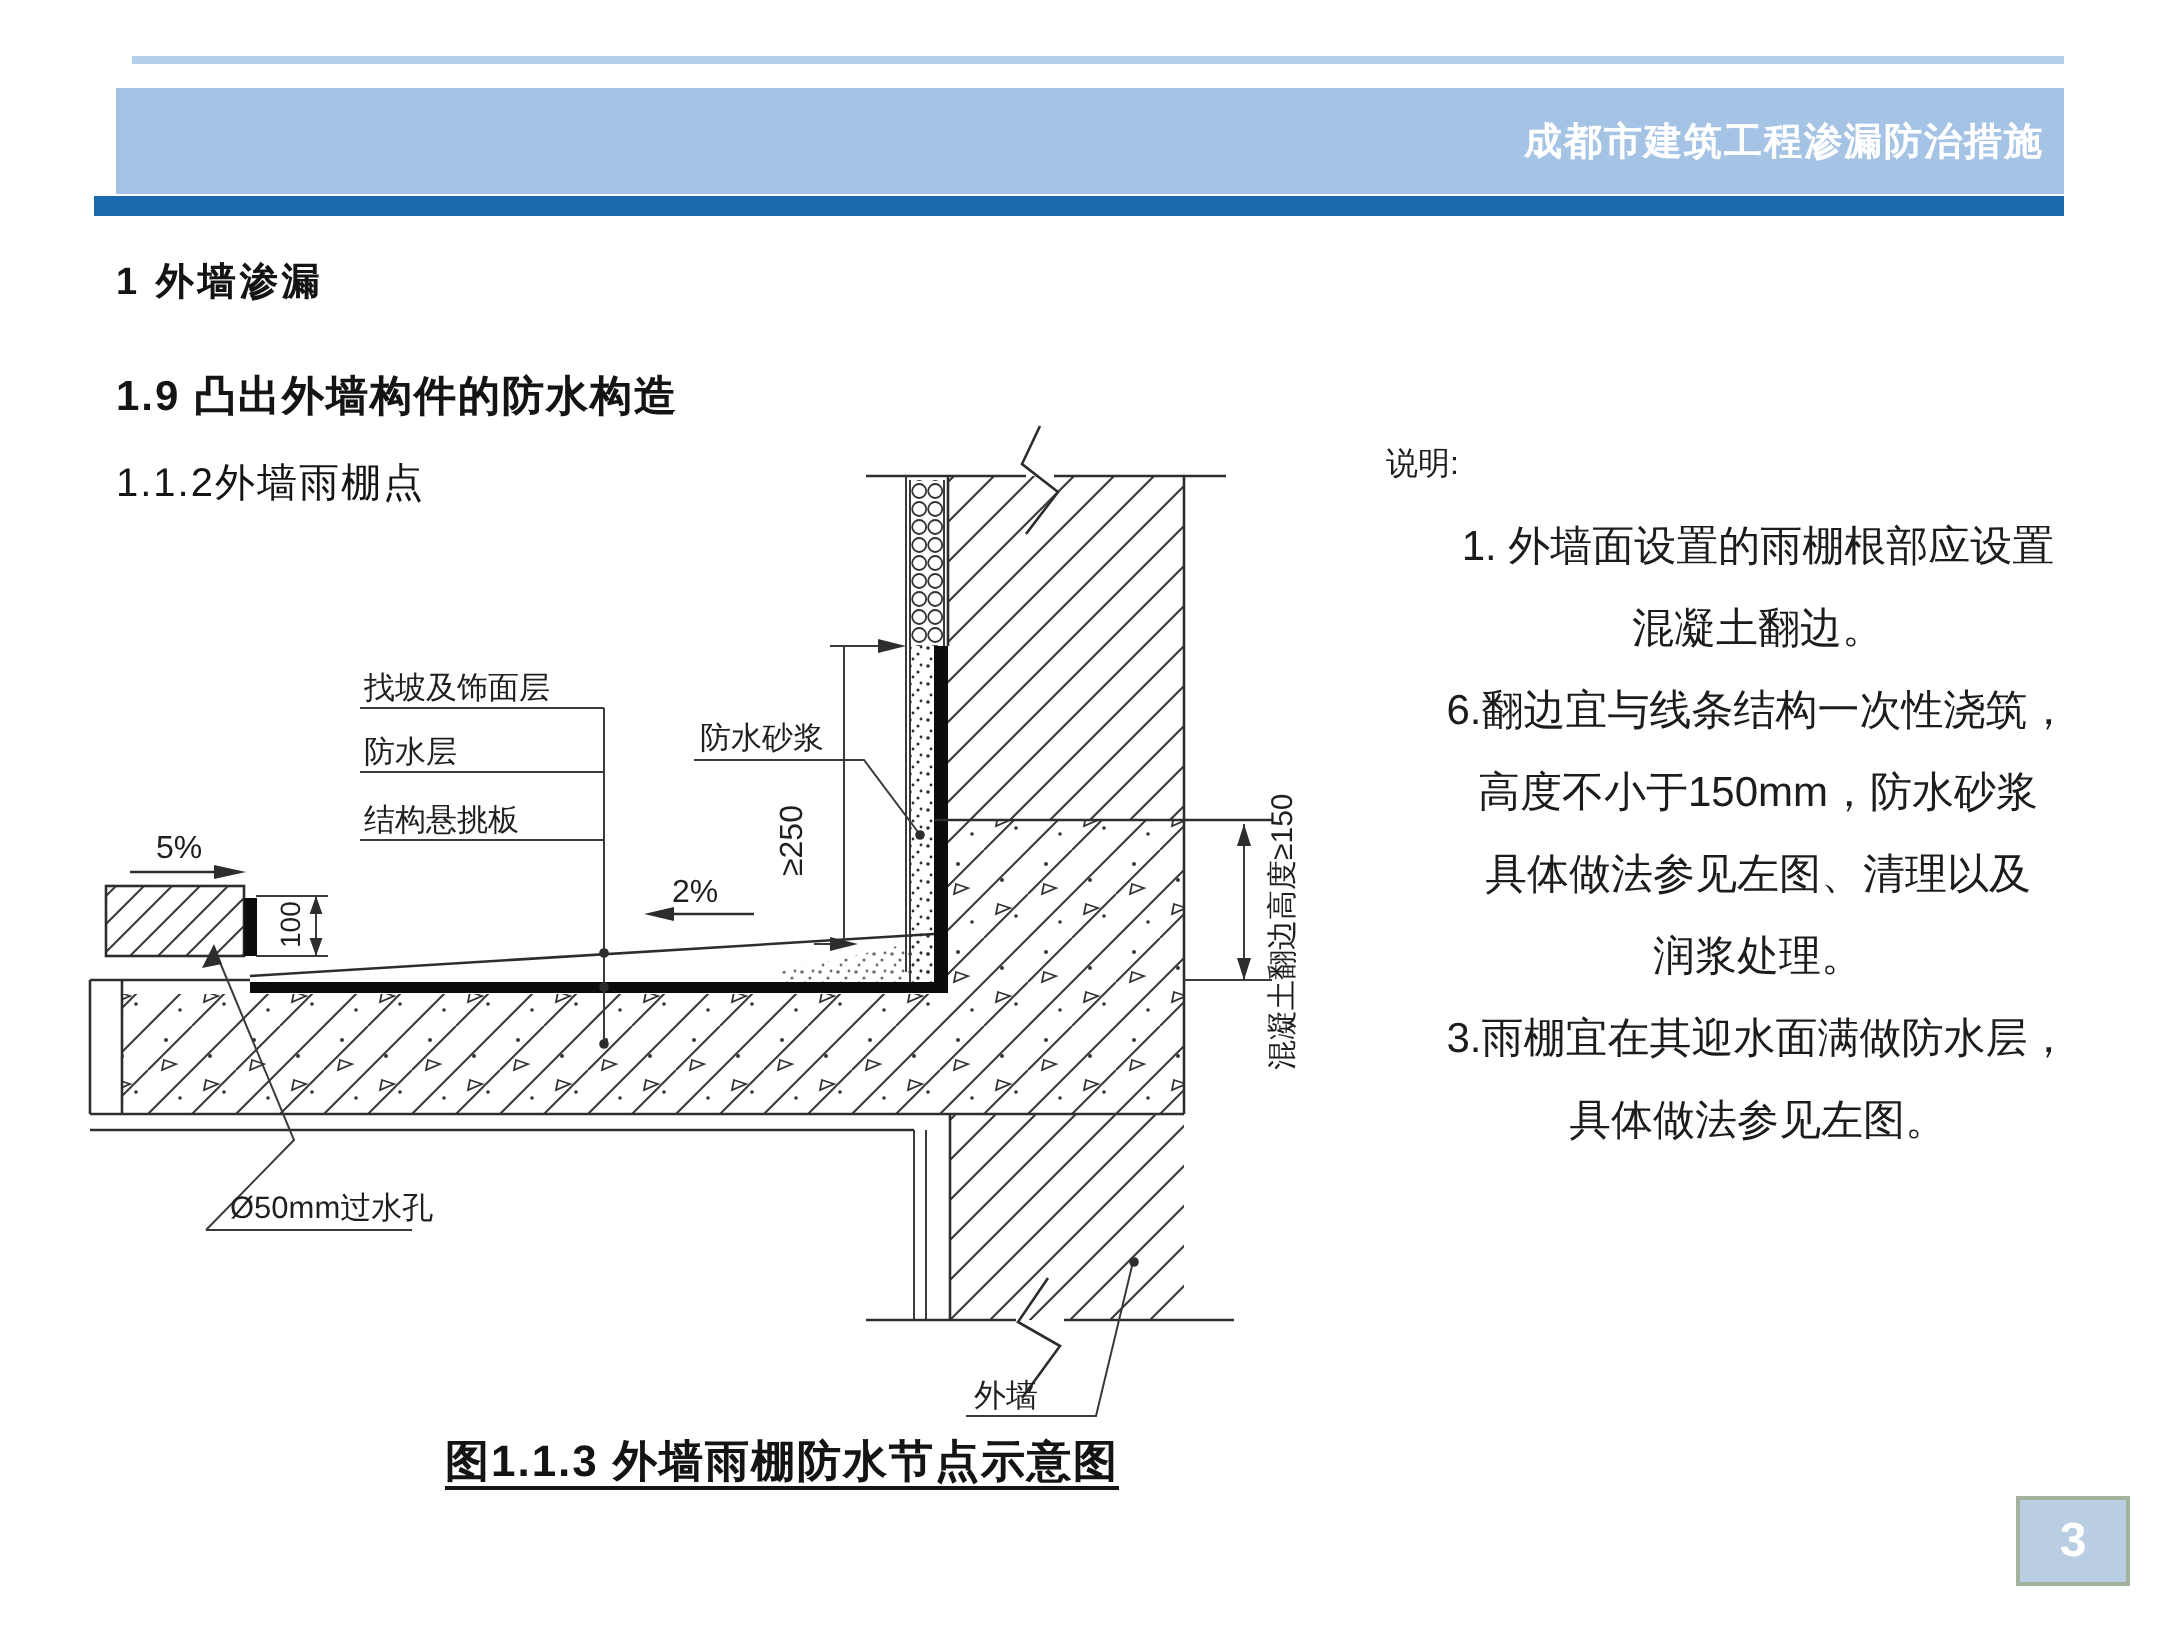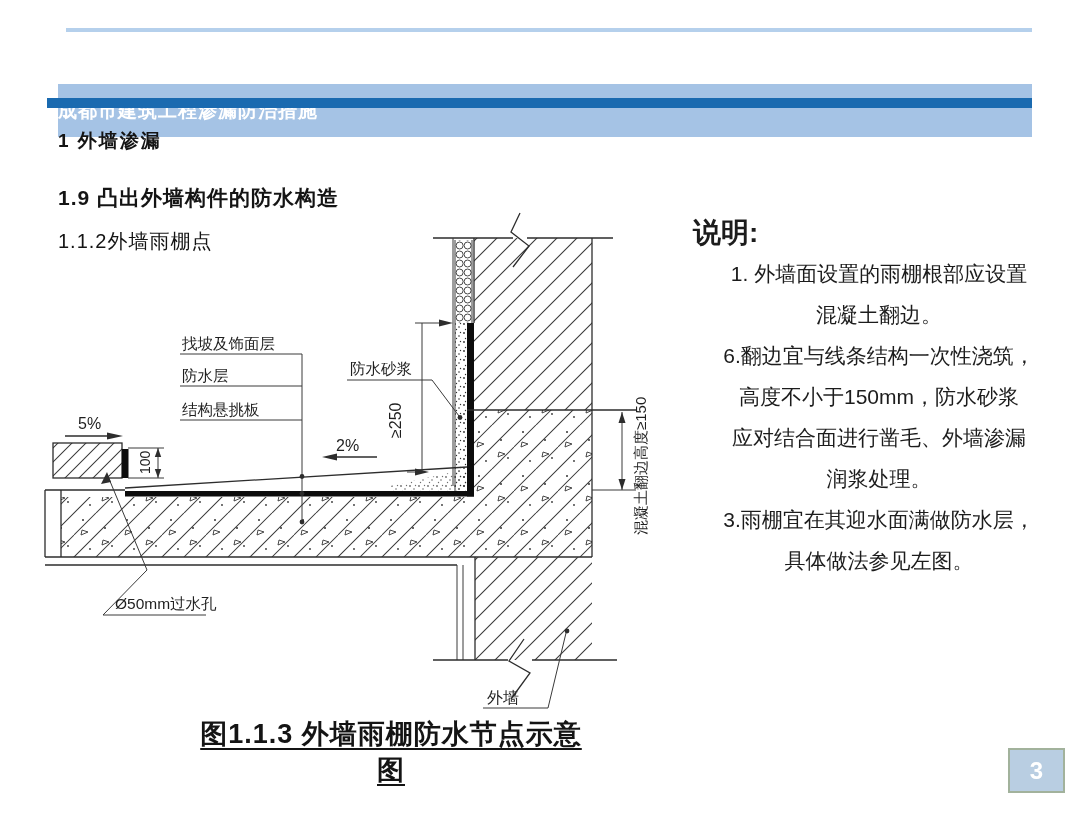--- a/index.html
+++ b/index.html
@@ -6,37 +6,37 @@
   #slide{
     position:relative;width:1080px;height:813px;background:#ffffff;
     font-family:"Liberation Sans","DejaVu Sans",sans-serif;color:#141414;
     overflow:hidden;margin:0 auto;
   }
   .abs{position:absolute;}
   
   #top-rule{left:66px;top:28px;width:966px;height:4px;background:#b5d0ec;}
   #header-band{
     left:58px;top:44px;width:974px;height:53px;background:#a5c3e5;
-    display:flex;align-items:center;justify-content:flex-start;
-    padding-right:10px;box-sizing:border-box;margin-top:40px;
+    display:flex;align-items:center;justify-content:flex-end;
+    padding-right:10px;box-sizing:border-box;
   }
   #header-band .t{color:#ffffff;font-weight:bold;font-size:19px;letter-spacing:1px;}
   #accent-stripe{left:47px;top:98px;width:985px;height:10px;background:#1a6ab0;}
   
   .h1{left:58px;top:128px;font-size:19px;font-weight:bold;letter-spacing:2px;}
   .h2{left:58px;top:184px;font-size:21px;font-weight:bold;letter-spacing:1px;}
   .h3{left:58px;top:228px;font-size:20px;font-weight:normal;letter-spacing:1px;}
   
   #notes{left:693px;top:212px;width:372px;font-size:21px;color:#1c1c1c;}
-  #notes .nh{font-weight:bold;font-size:28px;height:41px;line-height:41px;}
+  #notes .nh{font-weight:normal;font-size:16px;height:41px;line-height:41px;}
   #notes .nl{height:41px;line-height:41px;white-space:nowrap;text-align:center;}
   
   #caption{
     left:196px;top:716px;width:390px;text-align:center;
-    font-size:27px;font-weight:bold;letter-spacing:1px;
+    font-size:22px;font-weight:bold;letter-spacing:1px;
     text-decoration:underline;text-underline-offset:5px;
   }
   
   #page-badge{
     left:1008px;top:748px;width:57px;height:45px;background:#b9cee2;
     border:2px solid #a2b29c;box-sizing:border-box;
     display:flex;align-items:center;justify-content:center;
     color:#ffffff;font-size:24px;font-weight:bold;
   }
   
@@ -61,21 +61,21 @@
   <div class="abs h1">1 外墙渗漏</div>
   <div class="abs h2">1.9 凸出外墙构件的防水构造</div>
   <div class="abs h3">1.1.2外墙雨棚点</div>
 
   <div id="notes" class="abs">
     <div class="nh">说明:</div>
     <div class="nl">1. 外墙面设置的雨棚根部应设置</div>
     <div class="nl">混凝土翻边。</div>
     <div class="nl">6.翻边宜与线条结构一次性浇筑，</div>
     <div class="nl">高度不小于150mm，防水砂浆</div>
-    <div class="nl">应对结合面进行凿毛、外墙渗漏</div>
+    <div class="nl">具体做法参见左图、清理以及</div>
     <div class="nl">润浆处理。</div>
     <div class="nl">3.雨棚宜在其迎水面满做防水层，</div>
     <div class="nl">具体做法参见左图。</div>
   </div>
 
   <svg id="drawing" class="abs" viewBox="0 0 660 520">
     <defs>
       <pattern id="pBrick" width="20" height="20" patternUnits="userSpaceOnUse">
         <path d="M0,20 L20,0 M-5,5 L5,-5 M15,25 L25,15" stroke="#3a3a3a" stroke-width="1.1" fill="none"></path>
       </pattern>

